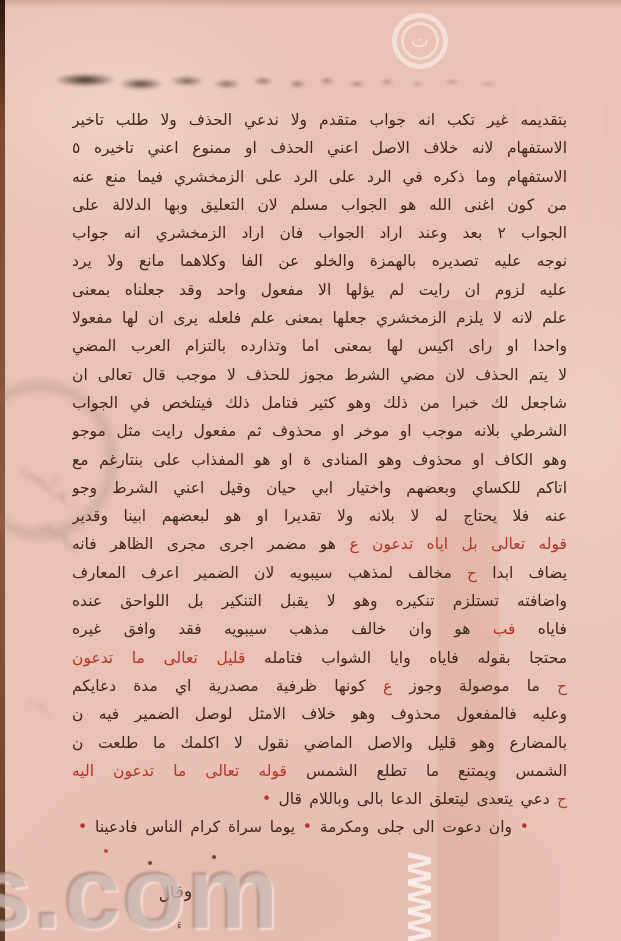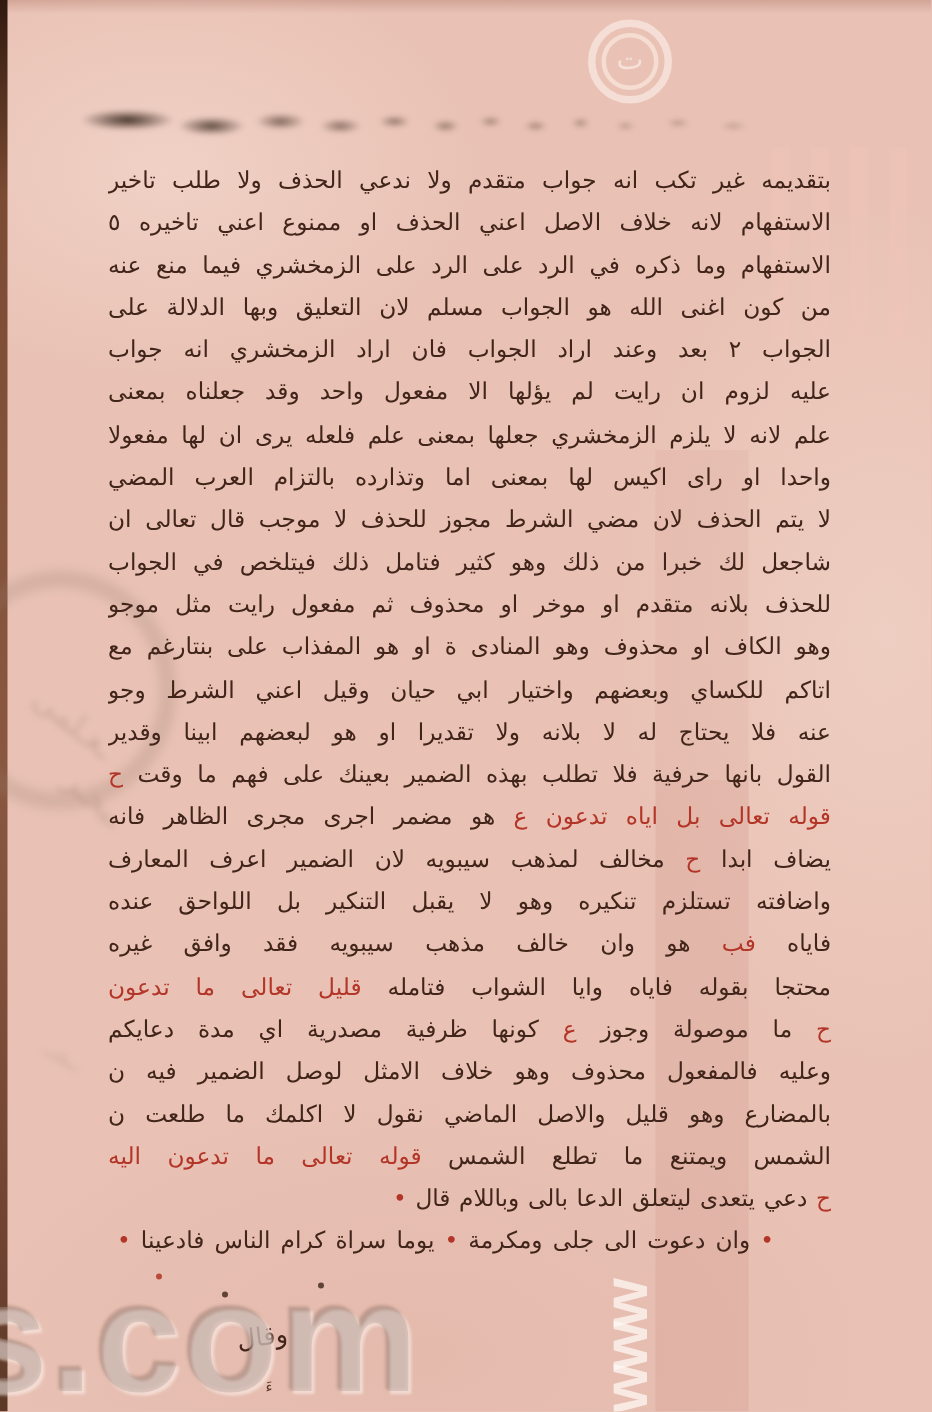--- a/index.html
+++ b/index.html
@@ -40,21 +40,21 @@
       radial-gradient(ellipse 9px 4px at 362px 24px, rgba(58,36,24,.3), transparent 70%),
       radial-gradient(ellipse 11px 4px at 397px 22px, rgba(58,36,24,.3), transparent 70%),
       radial-gradient(ellipse 13px 4px at 434px 24px, rgba(58,36,24,.24), transparent 70%);}
   
   .logo{position:absolute;left:392px;top:13px;width:56px;height:56px;border-radius:50%;
     border:5px solid rgba(247,227,218,.85);box-sizing:border-box;}
   .logo .inner{position:absolute;inset:4px;border-radius:50%;border:3px solid rgba(247,227,218,.8);
     display:flex;align-items:center;justify-content:center;}
   .logo .glyph{color:rgba(247,227,218,.95);font-size:19px;line-height:1;transform:translateY(-1px);}
   
-  .lines{position:absolute;top:106px;left:72px;right:67px;direction:rtl;}
+  .lines{position:absolute;top:106px;left:72px;right:54px;direction:rtl;}
   .line{height:28.3px;font-size:15.5px;line-height:28.3px;white-space:nowrap;overflow:hidden;
     text-align:right;color:#42251a;}
   .line.j{text-align:justify;text-align-last:justify;}
   .ink{color:#42251a;}
   .red{color:#b23527;}
   .catchword{position:absolute;left:158px;top:882px;font-size:17px;color:#42251a;
     direction:rtl;transform:rotate(-7deg);}
   .tinymark{position:absolute;left:177px;top:920px;font-size:10px;color:#5a3626;direction:rtl;}
   .dot{position:absolute;width:4px;height:4px;border-radius:50%;}
   .dot.b{background:rgba(62,38,26,.8);}
@@ -97,30 +97,30 @@
 </div>
 
 <div class="smudge"></div>
 
 <div class="lines">
     <div class="line j"><span class="ink">بتقديمه غير تكب انه جواب متقدم ولا ندعي الحذف ولا طلب تاخير</span></div>
     <div class="line j"><span class="ink">الاستفهام لانه خلاف الاصل اعني الحذف او ممنوع اعني تاخيره ٥</span></div>
     <div class="line j"><span class="ink">الاستفهام وما ذكره في الرد على الرد على الزمخشري فيما منع عنه</span></div>
     <div class="line j"><span class="ink">من كون اغنى الله هو الجواب مسلم لان التعليق وبها الدلالة على</span></div>
     <div class="line j"><span class="ink">الجواب ٢ بعد وعند اراد الجواب فان اراد الزمخشري انه جواب</span></div>
+    <div class="line j"><span class="ink">نوجه عليه تصديره بالهمزة والخلو عن الفا وكلاهما مانع ولا يرد</span></div>
     <div class="line j"><span class="ink">عليه لزوم ان رايت لم يؤلها الا مفعول واحد وقد جعلناه بمعنى</span></div>
     <div class="line j"><span class="ink">علم لانه لا يلزم الزمخشري جعلها بمعنى علم فلعله يرى ان لها مفعولا</span></div>
     <div class="line j"><span class="ink">واحدا او راى اكيس لها بمعنى اما وتذارده بالتزام العرب المضي</span></div>
     <div class="line j"><span class="ink">لا يتم الحذف لان مضي الشرط مجوز للحذف لا موجب قال تعالى ان</span></div>
     <div class="line j"><span class="ink">شاجعل لك خبرا من ذلك وهو كثير فتامل ذلك فيتلخص في الجواب</span></div>
-    <div class="line j"><span class="ink">للحذف بلانه متقدم او موخر او محذوف ثم مفعول رايت مثل موجو</span></div>
+    <div class="line j"><span class="ink">الشرطي بلانه موجب او موخر او محذوف ثم مفعول رايت مثل موجو</span></div>
     <div class="line j"><span class="ink">وهو الكاف او محذوف وهو المنادى ة او هو المفذاب على بنتارغم مع</span></div>
     <div class="line j"><span class="ink">اتاكم للكساي وبعضهم واختيار ابي حيان وقيل اعني الشرط وجو</span></div>
     <div class="line j"><span class="ink">عنه فلا يحتاج له لا بلانه ولا تقديرا او هو لبعضهم ابينا وقدير</span></div>
-    <div class="line j"><span class="ink">القول بانها حرفية فلا تطلب بهذه الضمير بعينك على فهم ما وقت </span><span class="red">ح</span></div>
     <div class="line j"><span class="red">قوله تعالى بل اياه تدعون ع </span><span class="ink">هو مضمر اجرى مجرى الظاهر فانه</span></div>
     <div class="line j"><span class="ink">يضاف ابدا </span><span class="red">ح </span><span class="ink">مخالف لمذهب سيبويه لان الضمير اعرف المعارف</span></div>
     <div class="line j"><span class="ink">واضافته تستلزم تنكيره وهو لا يقبل التنكير بل اللواحق عنده</span></div>
     <div class="line j"><span class="ink">فاياه </span><span class="red">فب </span><span class="ink">هو وان خالف مذهب سيبويه فقد وافق غيره</span></div>
     <div class="line j"><span class="ink">محتجا بقوله فاياه وايا الشواب فتامله </span><span class="red">قليل تعالى ما تدعون</span></div>
     <div class="line j"><span class="red">ح </span><span class="ink">ما موصولة وجوز </span><span class="red">ع </span><span class="ink">كونها ظرفية مصدرية اي مدة دعايكم</span></div>
     <div class="line j"><span class="ink">وعليه فالمفعول محذوف وهو خلاف الامثل لوصل الضمير فيه ن</span></div>
     <div class="line j"><span class="ink">بالمضارع وهو قليل والاصل الماضي نقول لا اكلمك ما طلعت ن</span></div>
     <div class="line j"><span class="ink">الشمس ويمتنع ما تطلع الشمس </span><span class="red">قوله تعالى ما تدعون اليه</span></div>
     <div class="line j" style="padding-left: 190px;"><span class="red">ح </span><span class="ink">دعي يتعدى ليتعلق الدعا بالى وباللام قال </span><span class="red">•</span></div>

